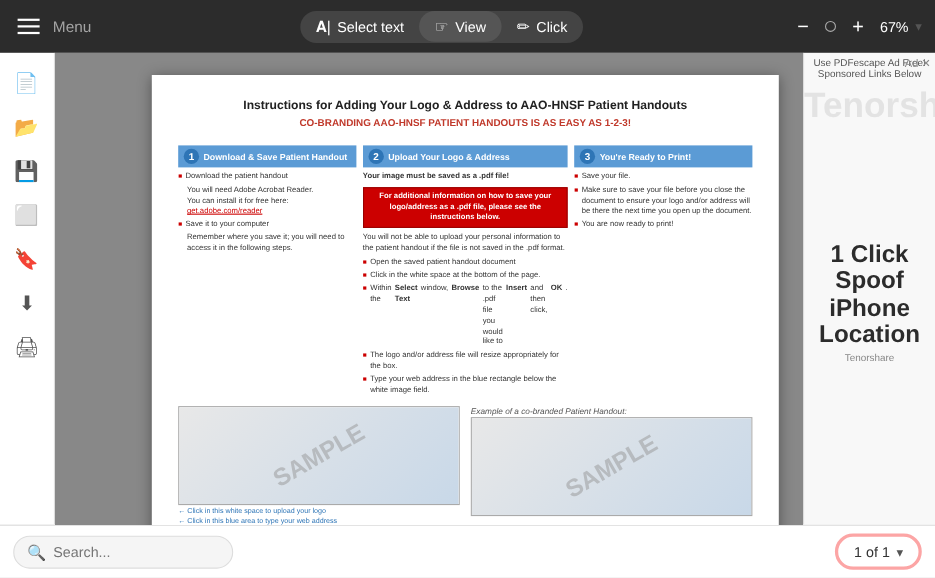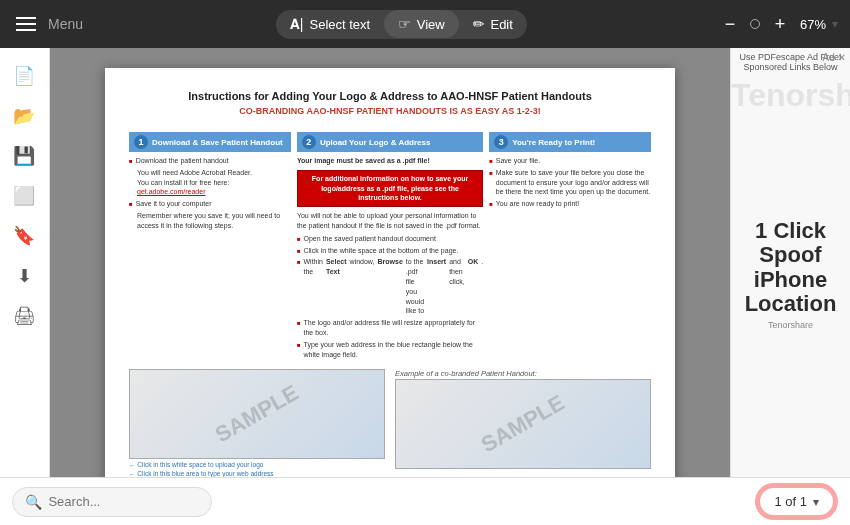--- a/index.html
+++ b/index.html
@@ -169,32 +169,32 @@
       background: #f5f5f5; border: 1px solid #ddd; border-radius: 20px;
       padding: 6px 12px; width: 200px;
     }
     .search-icon { color: #888; font-size: 14px; }
     .search-input {
       border: none; background: transparent; font-size: 13px; color: #555; outline: none; width: 140px;
     }
     .bottom-spacer { flex: 1; }
     .page-indicator {
       display: flex; align-items: center; gap: 6px;
-      background: #fff; border: 5px solid #fca5a5; border-radius: 20px;
+      background: #fff; border: 3px solid #fca5a5; border-radius: 20px;
       padding: 6px 14px; font-size: 13px; color: #333; cursor: pointer;
     }
     .chevron-icon { font-size: 12px; color: #555; }
 
     
     .pdf-viewer-wrap {
       flex: 1; display: flex; overflow: hidden;
     }
     .pdf-scroll-area {
       flex: 1; overflow-y: auto; overflow-x: hidden;
-      display: flex; justify-content: center; padding: 20px 3px;
+      display: flex; justify-content: flex-end; padding: 20px 22px;
       background: #888;
     }
     .pdf-scroll-area::-webkit-scrollbar { width: 10px; }
     .pdf-scroll-area::-webkit-scrollbar-track { background: #999; }
     .pdf-scroll-area::-webkit-scrollbar-thumb { background: #ccc; border-radius: 5px; }
   </style>
 </head>
 <body>
 
 <div class="toolbar">
@@ -209,21 +209,21 @@
     <button class="tool-btn">
       <span class="tool-icon">𝐀|</span>
       <span>Select text</span>
     </button>
     <button class="tool-btn tool-btn-view" style="background:#555; border-radius:24px;">
       <span class="tool-icon">☞</span>
       <span>View</span>
     </button>
     <button class="tool-btn">
       <span class="tool-icon">✏</span>
-      <span>Edit</span>
+      <span>Click</span>
     </button>
   </div>
   <div class="toolbar-spacer"></div>
   <div class="zoom-group">
     <button class="zoom-btn">−</button>
     <div class="zoom-circle"></div>
     <button class="zoom-btn">+</button>
     <span class="zoom-label">67%</span>
     <span class="chevron-icon">▾</span>
   </div>

